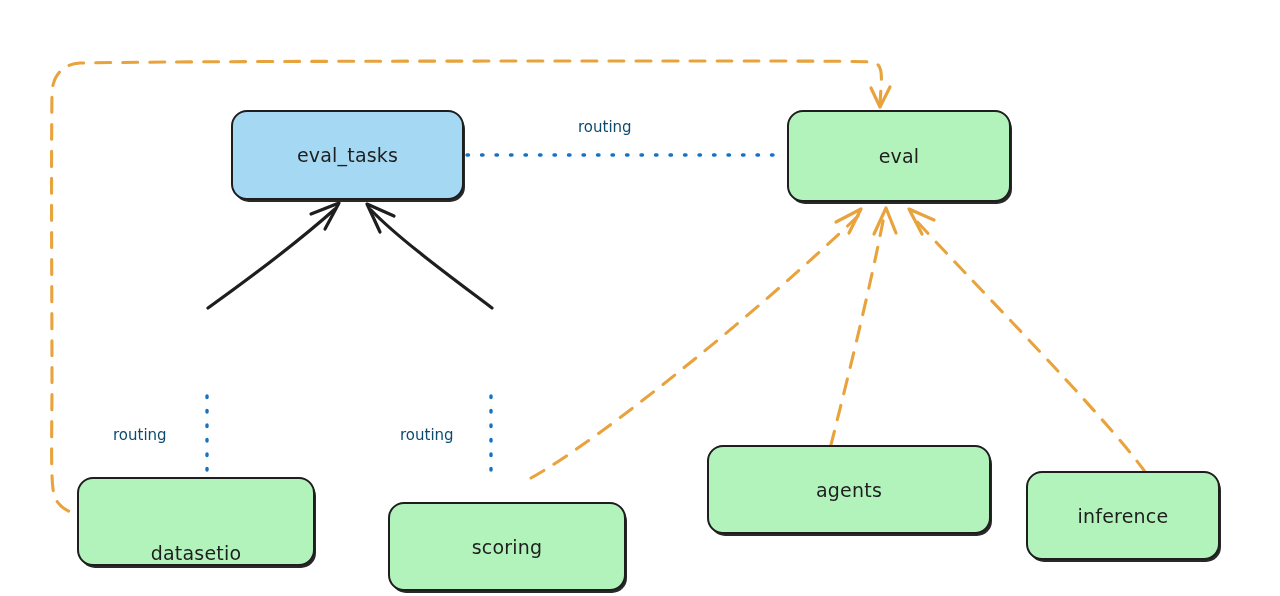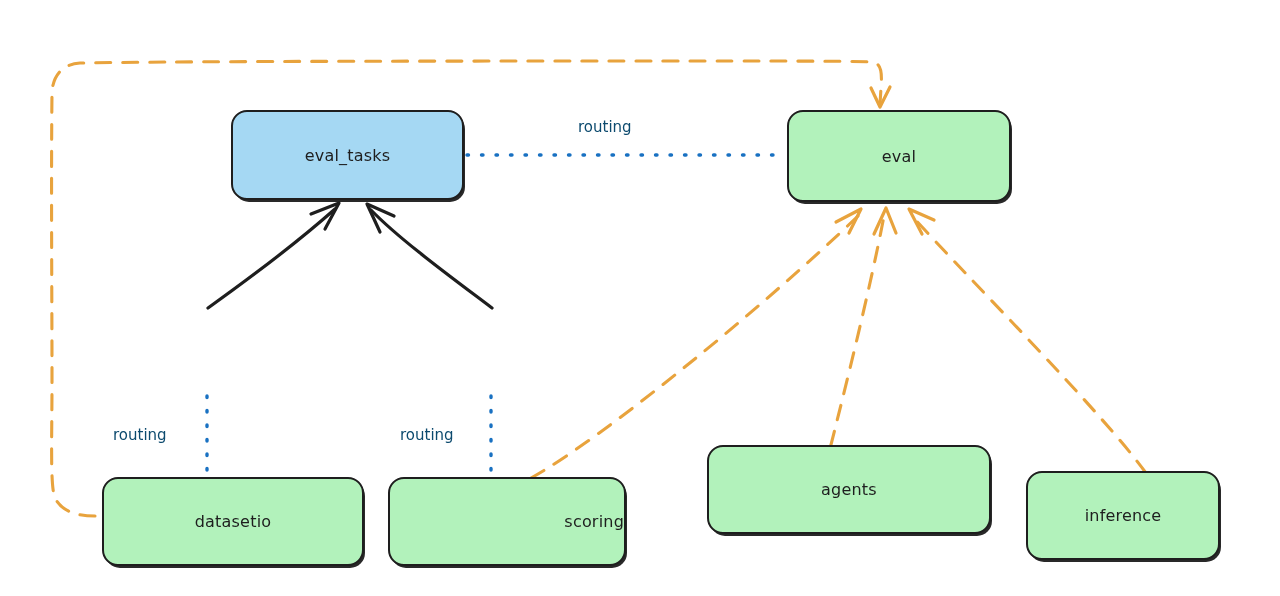--- a/index.html
+++ b/index.html
@@ -39,21 +39,21 @@
     box-shadow: 2px 3px 0 -1px rgba(30,30,30,0.95);
   }
   .node-blue {
     background: #a5d8f3;
   }
   .node-green {
     background: #b2f2bb;
   }
   .node-label {
     color: #1e1e1e;
-    font-size: 16px;
+    font-size: 19px;
     letter-spacing: 0.2px;
     white-space: nowrap;
     font-family: "DejaVu Sans", sans-serif;
   }
   .edge-label {
     position: absolute;
     color: #0c4a6e;
     font-size: 15px;
     white-space: nowrap;
     font-family: "DejaVu Sans", sans-serif;
@@ -115,25 +115,25 @@
   <div class="node node-blue" style="left:231px; top:110px; width:233px; height:90px;">
     <span class="node-label">eval_tasks</span>
   </div>
 
   <div class="node node-green" style="left:787px; top:110px; width:224px; height:92px;">
     <span class="node-label">eval</span>
   </div>
 
 
 
-  <div class="node node-green" style="left:102px; top:477px; width:262px; height:89px;">
+  <div class="node node-green" style="left:77px; top:477px; width:238px; height:89px;align-items:flex-end;">
     <span class="node-label">datasetio</span>
   </div>
 
-  <div class="node node-green" style="left:388px; top:477px; width:238px; height:89px;justify-content:flex-end;">
+  <div class="node node-green" style="left:388px; top:502px; width:238px; height:89px;">
     <span class="node-label">scoring</span>
   </div>
 
   <div class="node node-green" style="left:707px; top:445px; width:284px; height:89px;">
     <span class="node-label">agents</span>
   </div>
 
   <div class="node node-green" style="left:1026px; top:471px; width:194px; height:89px;">
     <span class="node-label">inference</span>
   </div>

